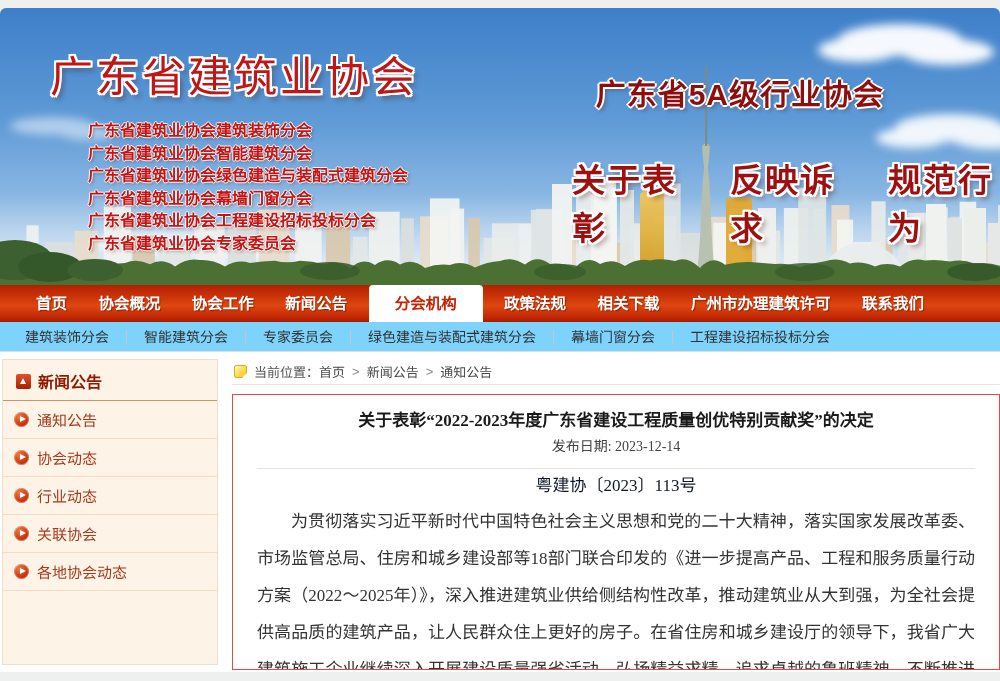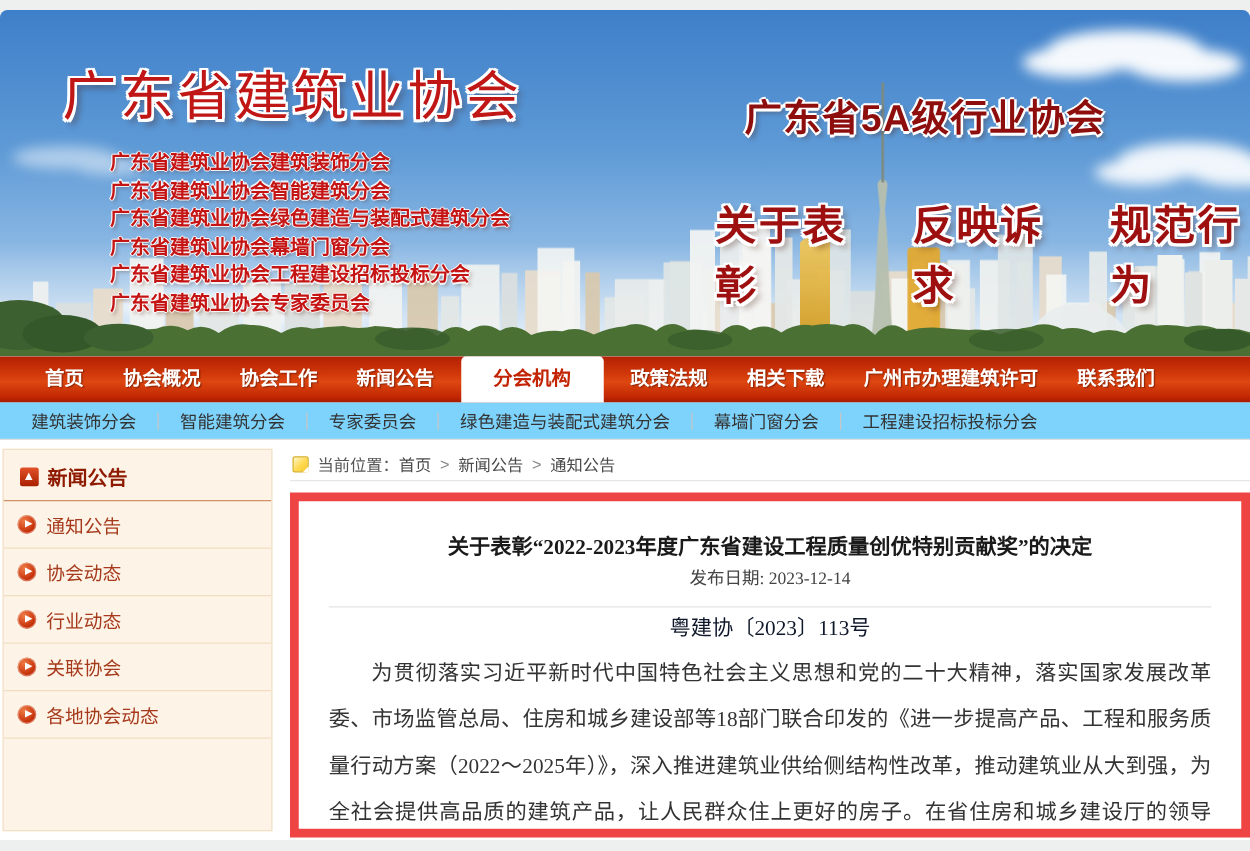--- a/index.html
+++ b/index.html
@@ -134,22 +134,22 @@
   .breadcrumb-icon::after {
     content:""; position:absolute; right:-1px; bottom:-1px;
     border-left:5px solid transparent; border-bottom:5px solid #fff;
   }
   .breadcrumb-label { color:#555; }
   .breadcrumb-link { color:#4a4a4a; text-decoration:none; cursor:pointer; }
   .breadcrumb-sep { color:#8a8a8a; margin:0 7px; }
   .breadcrumb-sep:empty { margin:0; }
 
   .article-box {
-    margin-top:9px; border:7px solid #ef4444; background:#fff;
-    height:276px; overflow:hidden; padding:11px 24px;
+    margin-top:9px; border:1px solid #ef4444; background:#fff;
+    height:276px; overflow:hidden; padding:0 24px;
     font-family:"Liberation Serif","DejaVu Serif",serif;
   }
   .article-title {
     padding-top:14px; font-size:17px; font-weight:bold; color:#1a1a1a;
     text-align:center; line-height:24px;
   }
   .article-date {
     margin-top:5px; text-align:center; font-size:14px; color:#444;
     line-height:18px; padding-bottom:12px; border-bottom:1px solid #e3e3e3;
   }

